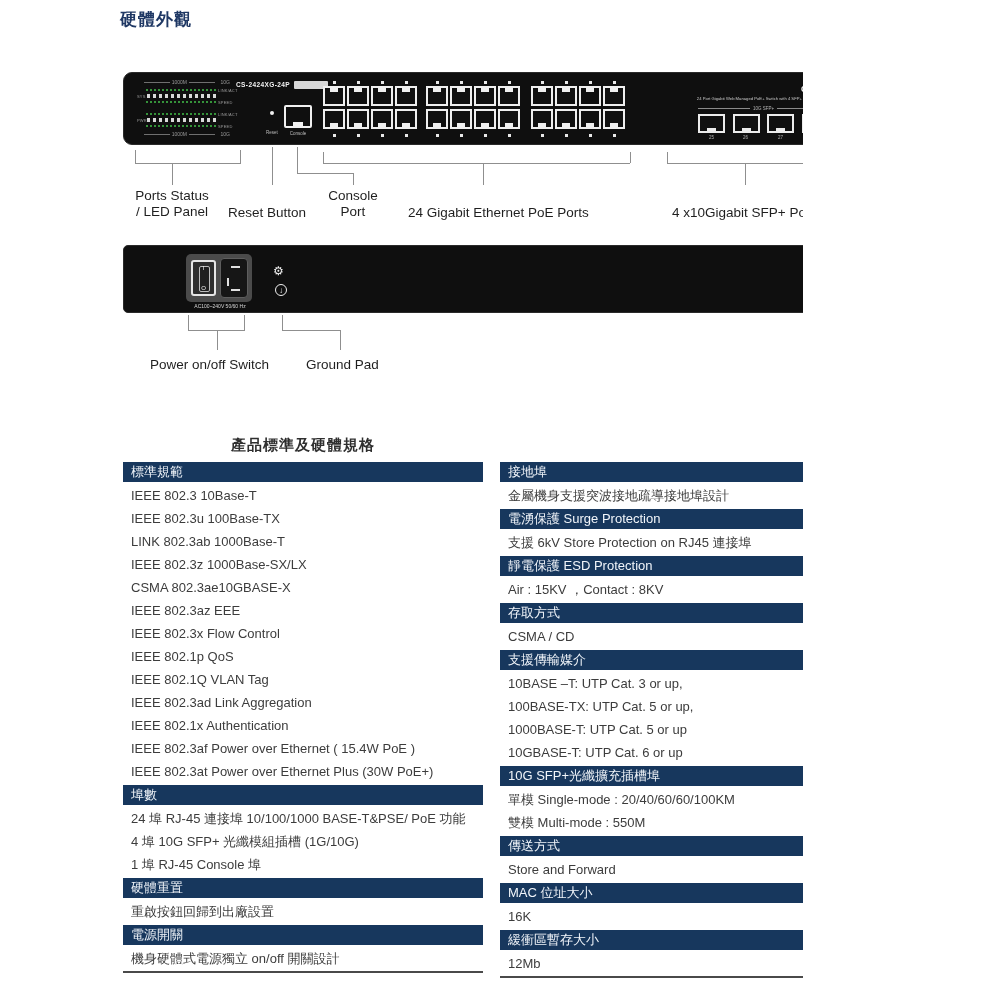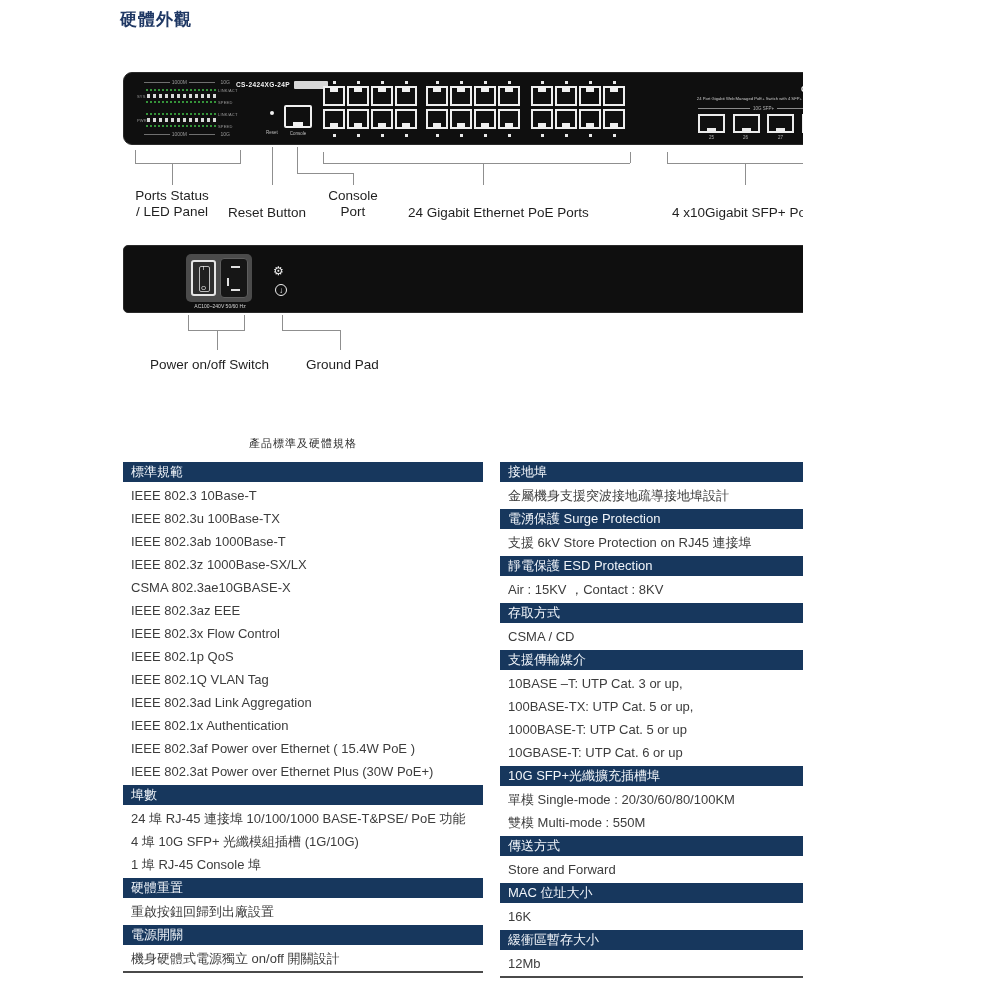--- a/index.html
+++ b/index.html
@@ -66,21 +66,21 @@
   .gnd-circle { position:absolute; left:151px; top:38px; width:12px; height:12px; border:1px solid #f0f0f0; border-radius:50%;
     color:#f0f0f0; font-size:8px; line-height:11px; text-align:center; }
 
   
   .cl { position:absolute; background:#8f8f8f; }
   .co-label { position:absolute; font-size:13.5px; color:#1f1f1f; line-height:16px; white-space:nowrap; }
   .co-center { text-align:center; }
 
   
   .spec-title { position:absolute; left:123px; top:436px; width:360px; text-align:center;
-    font-size:11px; font-weight:normal; color:#2f2f2f; letter-spacing:1px; }
+    font-size:15px; font-weight:bold; color:#2f2f2f; letter-spacing:1px; }
   .spec-col { position:absolute; top:460px; }
   .spec-col.leftcol { left:123px; width:360px; }
   .spec-col.rightcol { left:500px; width:358px; }
   .sec-header { background:var(--header-bg,#17375D); color:#f1f5fa; font-size:13px; height:20px; line-height:20px;
     padding:0 8px; margin:2px 0; white-space:nowrap; overflow:hidden; }
   .sec-row { font-size:13px; color:#3c3c3c; height:23px; line-height:23px; padding:0 8px; white-space:nowrap; overflow:hidden; }
   .endline { border-top:2px solid #4a4a4a; margin-top:1px; }
 </style>
 </head>
 <body>
@@ -421,21 +421,21 @@
 
   <div class="co-label" style="left:150px; top:357px;">Power on/off Switch</div>
   <div class="co-label" style="left:306px; top:357px;">Ground  Pad</div>
 
   <div class="spec-title">產品標準及硬體規格</div>
 
   <div class="spec-col leftcol">
     <div class="sec-header">標準規範</div>
     <div class="sec-row">IEEE 802.3 10Base-T</div>
     <div class="sec-row">IEEE 802.3u 100Base-TX</div>
-    <div class="sec-row">IEEE 802.3ab 1000Base-T</div>
+    <div class="sec-row">LINK 802.3ab 1000Base-T</div>
     <div class="sec-row">IEEE 802.3z 1000Base-SX/LX</div>
     <div class="sec-row">CSMA 802.3ae10GBASE-X</div>
     <div class="sec-row">IEEE 802.3az EEE</div>
     <div class="sec-row">IEEE 802.3x Flow Control</div>
     <div class="sec-row">IEEE 802.1p QoS</div>
     <div class="sec-row">IEEE 802.1Q VLAN Tag</div>
     <div class="sec-row">IEEE 802.3ad Link Aggregation</div>
     <div class="sec-row">IEEE 802.1x Authentication</div>
     <div class="sec-row">IEEE 802.3af Power over Ethernet ( 15.4W PoE )</div>
     <div class="sec-row">IEEE 802.3at Power over Ethernet Plus (30W PoE+)</div>
@@ -458,21 +458,21 @@
     <div class="sec-header">靜電保護 ESD Protection</div>
     <div class="sec-row">Air : 15KV  ，Contact : 8KV</div>
     <div class="sec-header">存取方式</div>
     <div class="sec-row">CSMA / CD</div>
     <div class="sec-header">支援傳輸媒介</div>
     <div class="sec-row">10BASE –T: UTP Cat. 3 or up,</div>
     <div class="sec-row">100BASE-TX: UTP Cat. 5 or up,</div>
     <div class="sec-row">1000BASE-T: UTP Cat. 5 or up</div>
     <div class="sec-row">10GBASE-T: UTP Cat. 6 or up</div>
     <div class="sec-header">10G SFP+光纖擴充插槽埠</div>
-    <div class="sec-row">單模 Single-mode : 20/30/60/80/100KM</div>
+    <div class="sec-row">單模 Single-mode : 20/40/60/60/100KM</div>
     <div class="sec-row">雙模 Multi-mode : 550M</div>
     <div class="sec-header">傳送方式</div>
     <div class="sec-row">Store and Forward</div>
     <div class="sec-header">MAC 位址大小</div>
     <div class="sec-row">16K</div>
     <div class="sec-header">緩衝區暫存大小</div>
     <div class="sec-row">12Mb</div>
     <div class="endline"></div>
   </div>
 

